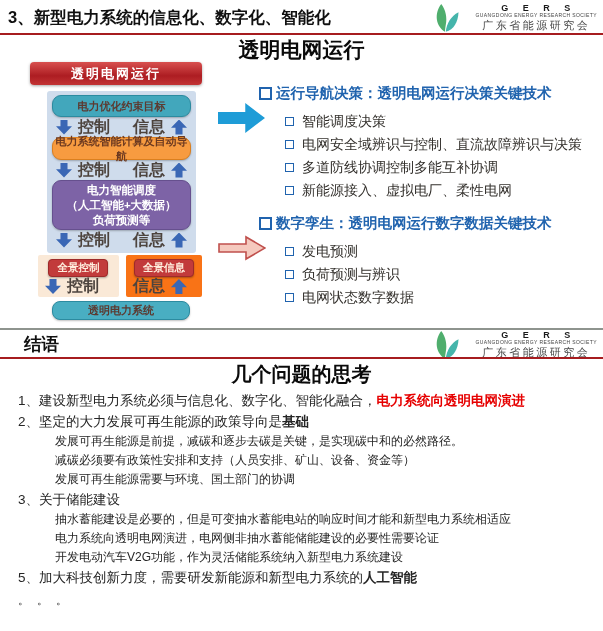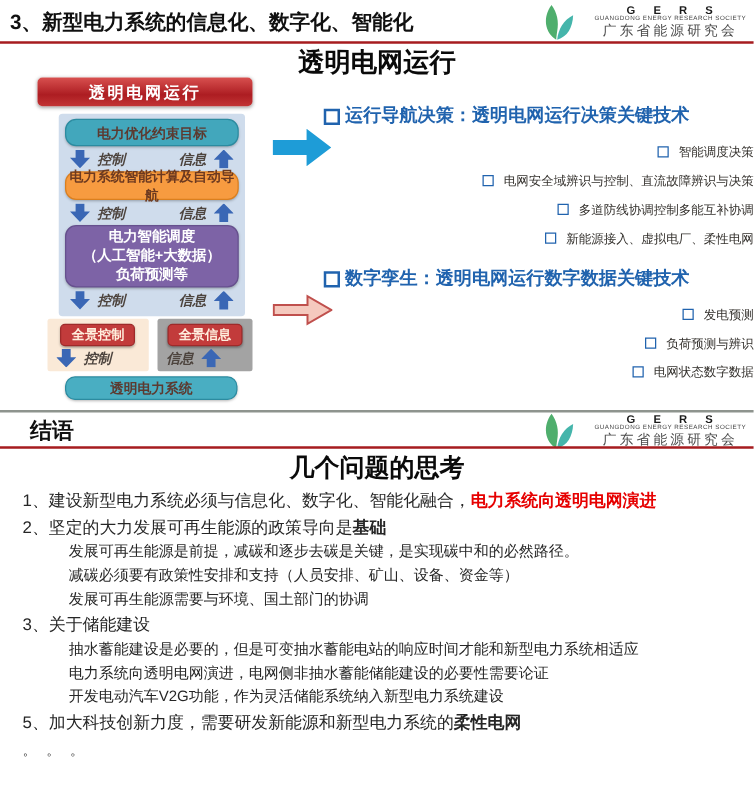--- a/index.html
+++ b/index.html
@@ -28,45 +28,45 @@
   .d-banner{height:23px;background:linear-gradient(180deg,#d8504f 0%,#ad1d22 60%,#c23434 100%);
     border-radius:4px;color:#fff;font-weight:bold;font-size:13px;letter-spacing:2px;
     display:flex;align-items:center;justify-content:center;box-shadow:0 1px 3px rgba(0,0,0,.35);}
   .d-container{margin:6px 6px 0 17px;background:#cfdcec;border-radius:3px;padding:4px 5px 3px;}
   .d-box{border-radius:9px;display:flex;flex-direction:column;align-items:center;justify-content:center;
     font-weight:bold;box-shadow:0 1px 2px rgba(0,0,0,.25);text-align:center;}
   .teal{background:#42a7bc;border:1.5px solid #2c8ba0;color:#5c3a30;height:20px;font-size:11px;}
   .orange{background:#f79b40;border:1.5px solid #db7f1e;color:#6d3a20;height:21px;font-size:11px;}
   .purple{background:#7d63a6;border:1.5px solid #66508e;color:#fff;height:48px;font-size:11.5px;line-height:15px;}
   .d-arrow-row{display:flex;align-items:center;justify-content:space-between;height:20px;
-    padding:0 4px;color:#4d443e;font-weight:bold;font-size:11px;font-style:italic;}
+    padding:0 4px;color:#4d443e;font-weight:bold;font-size:16px;}
   .grp{display:flex;align-items:center;gap:6px;}
   .ar{background:#3a67b5;flex:none;}
   .ar-down{width:16px;height:15px;clip-path:polygon(28% 0,72% 0,72% 45%,100% 45%,50% 100%,0 45%,28% 45%);}
   .ar-up{width:16px;height:15px;clip-path:polygon(50% 0,100% 55%,72% 55%,72% 100%,28% 100%,28% 55%,0 55%);}
   .panels{display:flex;gap:7px;margin:2px 0 0 8px;}
   .panel{border-radius:2px;padding:4px 0 1px;}
   .panel-cream{background:#fae9d7;width:84px;}
-  .panel-pink{background:#a3a3a3;width:79px;}
+  .panel-pink{background:#f97316;width:79px;}
   .red-box{background:#c23b3b;border:1.5px solid #9e2a2a;border-radius:4px;color:#ffeedd;font-weight:bold;
     font-size:10.5px;height:16px;display:flex;align-items:center;justify-content:center;width:58px;
     margin:0 auto;box-shadow:0 1px 2px rgba(0,0,0,.3);}
   .panel .d-arrow-row{height:19px;padding:0 7px;}
   .bottom-teal{margin:4px 0 0 22px;width:136px;height:17px;background:#49aec2;border:1.5px solid #2c8ba0;
     border-radius:8px;color:#5c3a30;font-size:11px;}
   .big-blue-arrow{position:absolute;left:218px;top:103px;width:47px;height:30px;background:#1e9cd7;
     clip-path:polygon(0 30%,58% 30%,58% 0,100% 50%,58% 100%,58% 70%,0 70%);}
   .big-pink-arrow{position:absolute;left:218px;top:235px;}
   
   .rcol{position:absolute;left:259px;top:85px;width:344px;}
   .sec-head{display:flex;align-items:flex-start;gap:4px;color:#2063ae;font-weight:bold;
     font-size:14.5px;line-height:17px;}
   .sq-lg{width:9px;height:9px;border:2px solid #2063ae;margin-top:2px;flex:none;background:#fff;}
   .sub-bullets{margin:8px 0 13px 26px;}
-  .sub-bullet{display:flex;align-items:center;gap:8px;height:23px;font-size:10px;color:#33302c;justify-content:flex-end;}
+  .sub-bullet{display:flex;align-items:center;gap:8px;height:23px;font-size:14px;color:#33302c;}
   .sq-sm{width:7px;height:7px;border:1.5px solid #2063ae;flex:none;background:#fff;}
   
   .clist{position:absolute;left:18px;top:390px;width:580px;}
   .crow{color:#262626;white-space:nowrap;}
   .lv1{font-size:13.5px;line-height:21px;}
   .lv2{font-size:12px;line-height:19px;padding-left:37px;}
   .em-bold{font-weight:bold;}
   .em-redbold{font-weight:bold;color:#e60000;}
   .dots{margin-top:5px;font-size:11px;letter-spacing:8px;color:#333;}
 </style>
@@ -227,16 +227,16 @@
   <div class="clist">
       <div class="crow lv1"><span>1、</span><span>建设新型电力系统必须与信息化、数字化、智能化融合，</span><span class="em-redbold">电力系统向透明电网演进</span></div>
       <div class="crow lv1"><span>2、</span><span>坚定的大力发展可再生能源的政策导向是</span><span class="em-bold">基础</span></div>
       <div class="crow lv2"><span>发展可再生能源是前提，减碳和逐步去碳是关键，是实现碳中和的必然路径。</span></div>
       <div class="crow lv2"><span>减碳必须要有政策性安排和支持（人员安排、矿山、设备、资金等）</span></div>
       <div class="crow lv2"><span>发展可再生能源需要与环境、国土部门的协调</span></div>
       <div class="crow lv1"><span>3、</span><span>关于储能建设</span></div>
       <div class="crow lv2"><span>抽水蓄能建设是必要的，但是可变抽水蓄能电站的响应时间才能和新型电力系统相适应</span></div>
       <div class="crow lv2"><span>电力系统向透明电网演进，电网侧非抽水蓄能储能建设的必要性需要论证</span></div>
       <div class="crow lv2"><span>开发电动汽车V2G功能，作为灵活储能系统纳入新型电力系统建设</span></div>
-      <div class="crow lv1"><span>5、</span><span>加大科技创新力度，需要研发新能源和新型电力系统的</span><span class="em-bold">柔性电网</span></div>
+      <div class="crow lv1"><span>5、</span><span>加大科技创新力度，需要研发新能源和新型电力系统的</span><span class="em-bold">人工智能</span></div>
       <div class="dots">。。。</div>
     </div>
 </div>
 
 </body></html>

